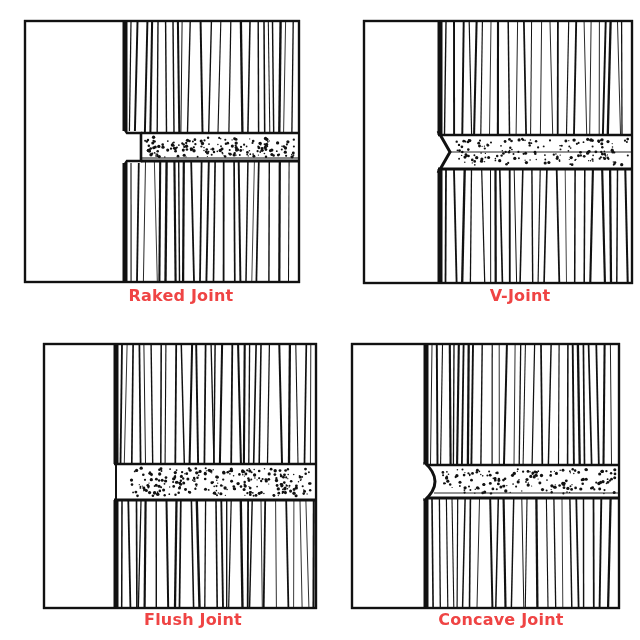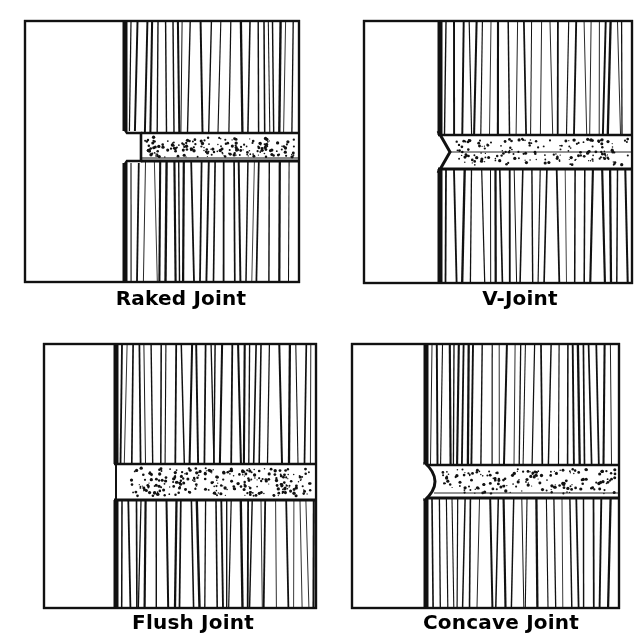--- a/index.html
+++ b/index.html
@@ -1,21 +1,21 @@
 <!DOCTYPE html>
 <html><head>
 <meta charset="utf-8">
 <style>
   html, body { margin: 0; padding: 0; background: #ffffff; }
   body { width: 640px; height: 640px; position: relative; overflow: hidden; font-family: "DejaVu Sans", sans-serif; }
   .panel { position: absolute; }
   .panel svg { position: absolute; left: 0; top: 0; }
   .caption {
     position: absolute; font-family: "DejaVu Sans", sans-serif; font-weight: bold;
-    font-size: 20px; color: #000000; white-space: nowrap; transform: translateX(-50%);
+    font-size: 16px; color: #ef4444; white-space: nowrap; transform: translateX(-50%);
     letter-spacing: 0.2px;
   }
 </style>
 </head>
 <body>
 
 <div class="panel" style="left:0;top:0;width:320px;height:320px;">
   <svg id="svg-raked" width="320" height="320">
       <rect x="25" y="21" width="274" height="261" fill="#fff" stroke="#111111" stroke-width="2.2"></rect>
       <line x1="131.0" y1="22" x2="129.4" y2="132" stroke="#111111" stroke-width="1.24"></line>

